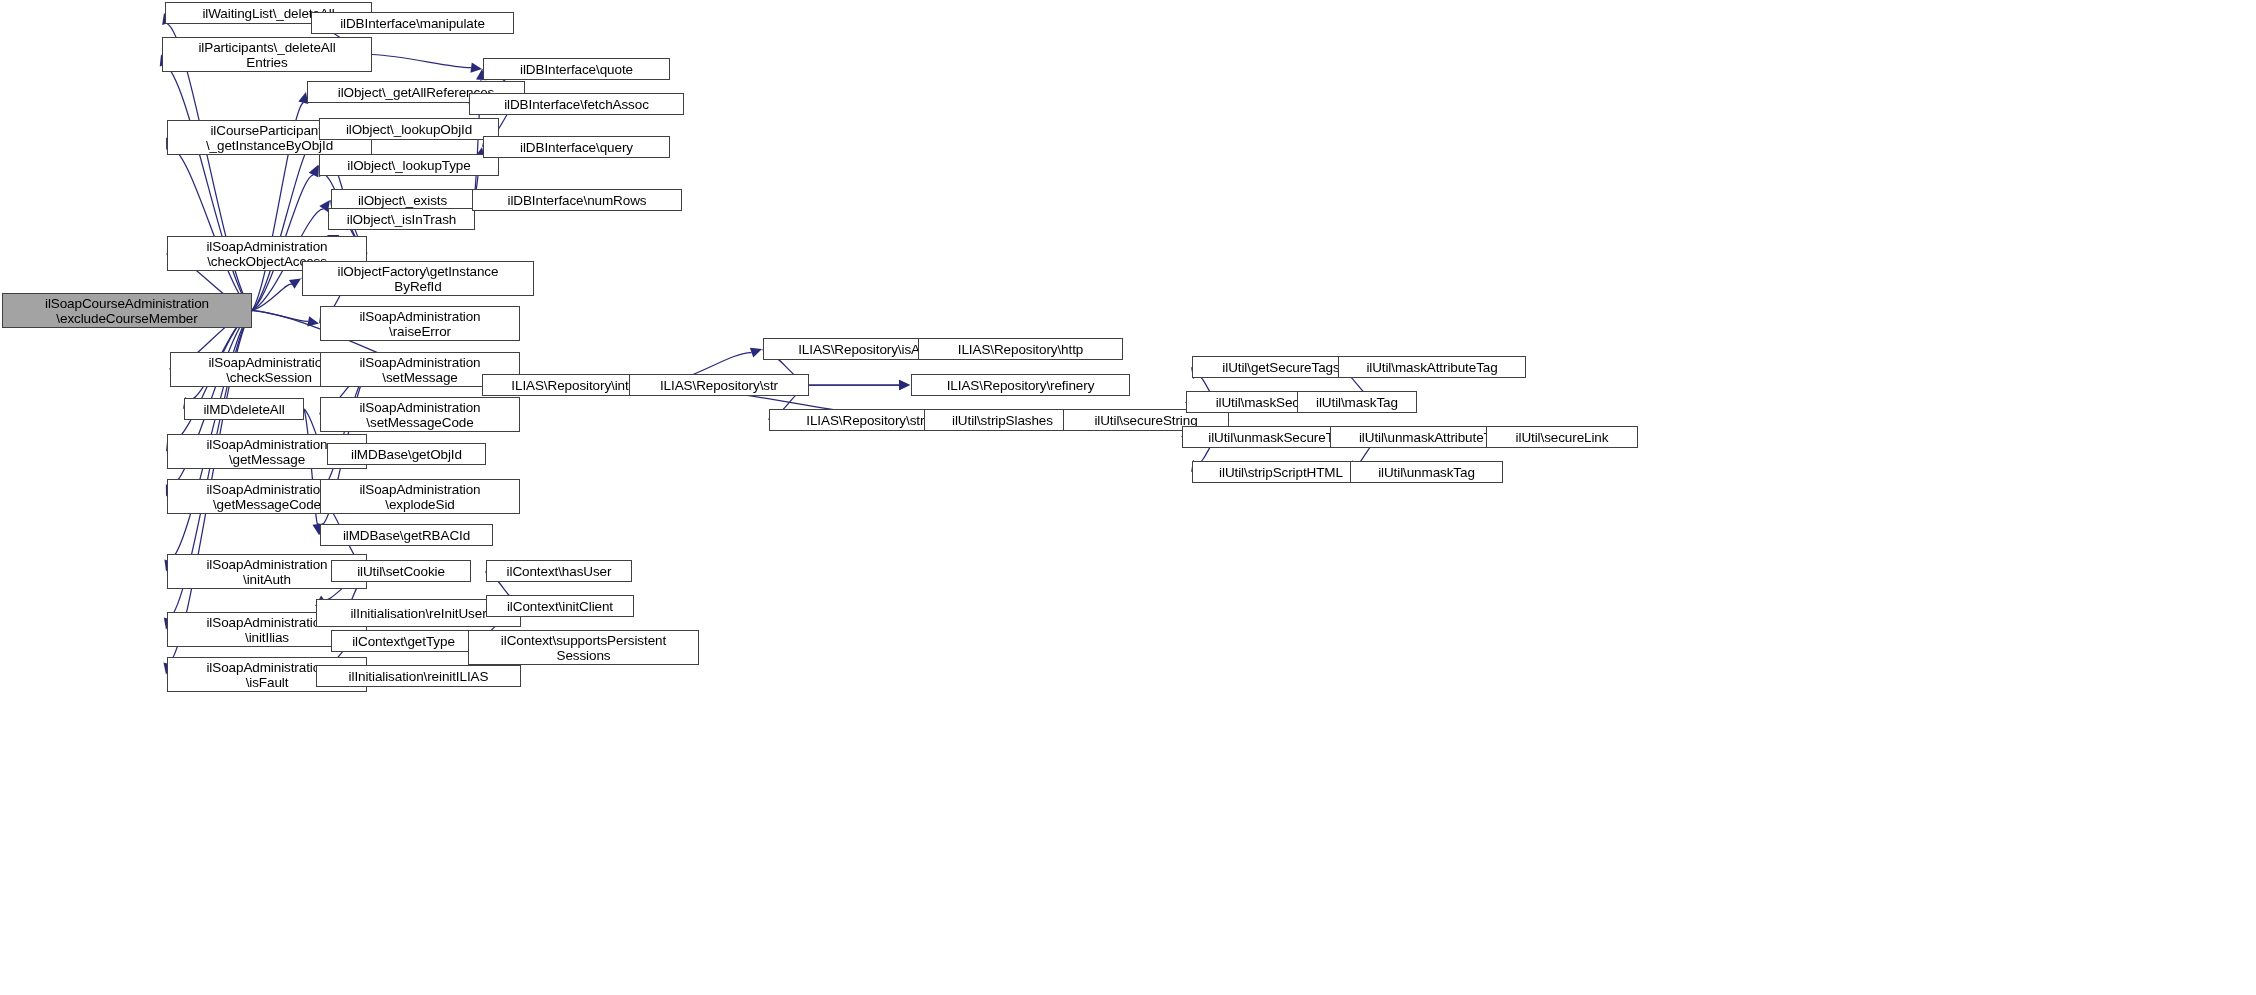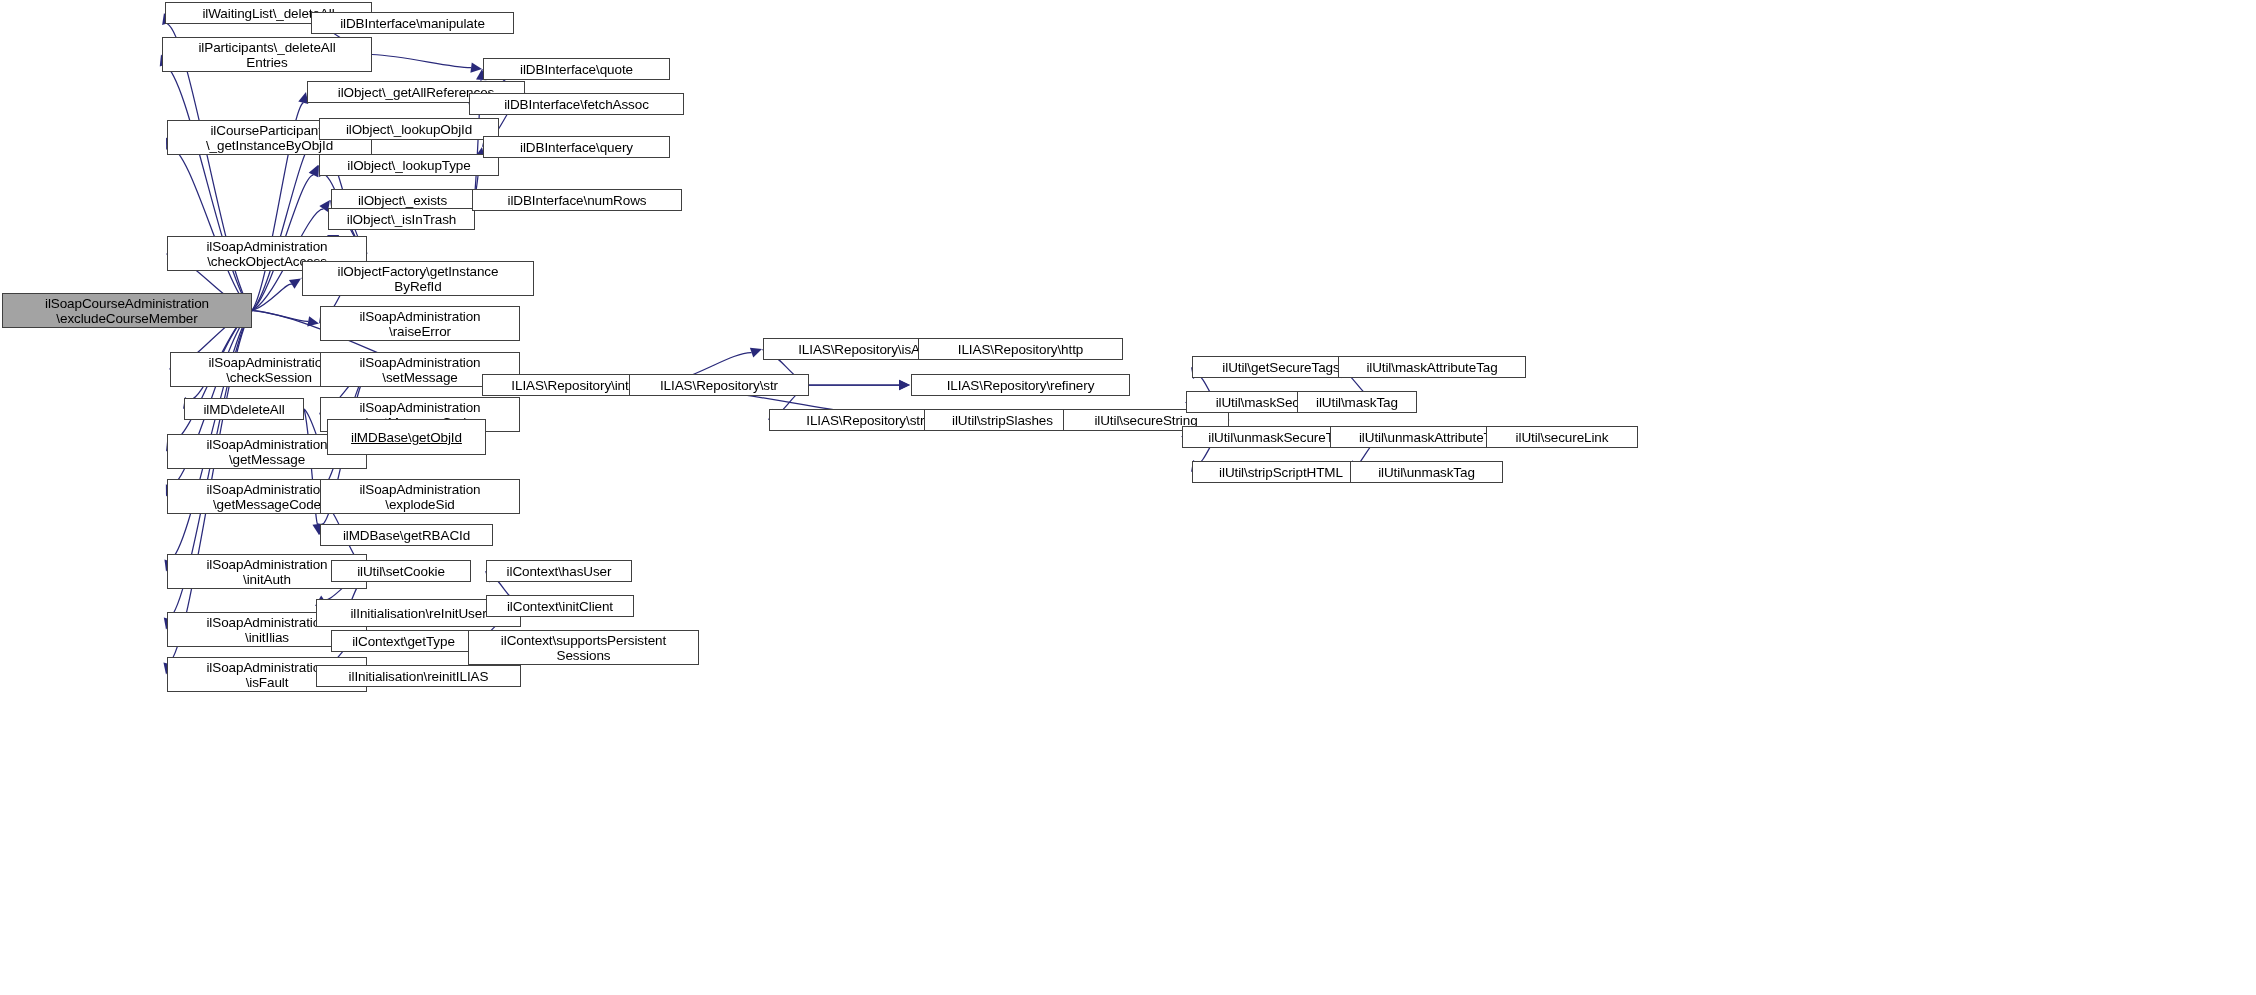--- a/index.html
+++ b/index.html
@@ -221,21 +221,21 @@
       <div class="node" style="left: 331px; top: 189px; width: 143px; height: 22px;"><span class="lbl">ilObject\_exists</span></div>
       <div class="node" style="left: 328px; top: 208px; width: 147px; height: 22px;"><span class="lbl">ilObject\_isInTrash</span></div>
       <div class="node" style="left: 302px; top: 261px; width: 232px; height: 35px;"><span class="lbl">ilObjectFactory\getInstance
 ByRefId</span></div>
       <div class="node" style="left: 320px; top: 306px; width: 200px; height: 35px;"><span class="lbl">ilSoapAdministration
 \raiseError</span></div>
       <div class="node" style="left: 320px; top: 352px; width: 200px; height: 35px;"><span class="lbl">ilSoapAdministration
 \setMessage</span></div>
       <div class="node" style="left: 320px; top: 397px; width: 200px; height: 35px;"><span class="lbl">ilSoapAdministration
 \setMessageCode</span></div>
-      <div class="node" style="left: 327px; top: 419px; width: 159px; height: 36px; text-decoration: underline;"><span class="lbl">ilMDBase\getObjId</span></div>
+      <div class="node" style="left: 327px; top: 443px; width: 159px; height: 22px;"><span class="lbl">ilMDBase\getObjId</span></div>
       <div class="node" style="left: 320px; top: 479px; width: 200px; height: 35px;"><span class="lbl">ilSoapAdministration
 \explodeSid</span></div>
       <div class="node" style="left: 320px; top: 524px; width: 173px; height: 22px;"><span class="lbl">ilMDBase\getRBACId</span></div>
       <div class="node" style="left: 331px; top: 560px; width: 140px; height: 22px;"><span class="lbl">ilUtil\setCookie</span></div>
       <div class="node" style="left: 316px; top: 599px; width: 205px; height: 28px;"><span class="lbl">ilInitialisation\reInitUser</span></div>
       <div class="node" style="left: 331px; top: 630px; width: 145px; height: 22px;"><span class="lbl">ilContext\getType</span></div>
       <div class="node" style="left: 316px; top: 665px; width: 205px; height: 22px;"><span class="lbl">ilInitialisation\reinitILIAS</span></div>
       <div class="node" style="left: 483px; top: 58px; width: 187px; height: 22px;"><span class="lbl">ilDBInterface\quote</span></div>
       <div class="node" style="left: 469px; top: 93px; width: 215px; height: 22px;"><span class="lbl">ilDBInterface\fetchAssoc</span></div>
       <div class="node" style="left: 483px; top: 136px; width: 187px; height: 22px;"><span class="lbl">ilDBInterface\query</span></div>

